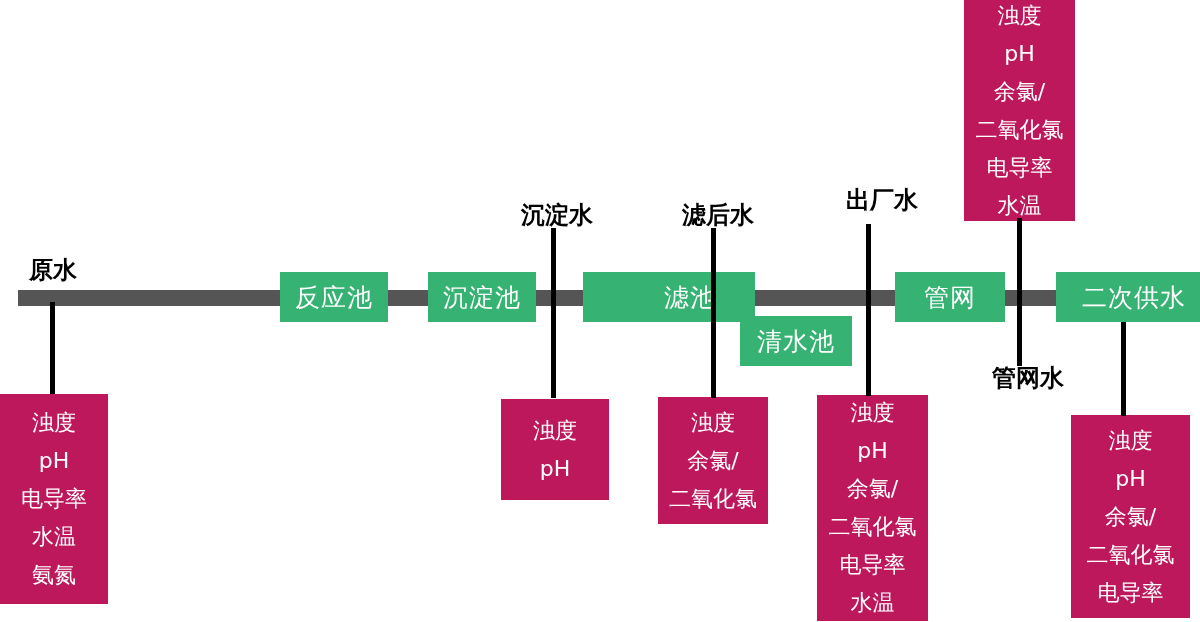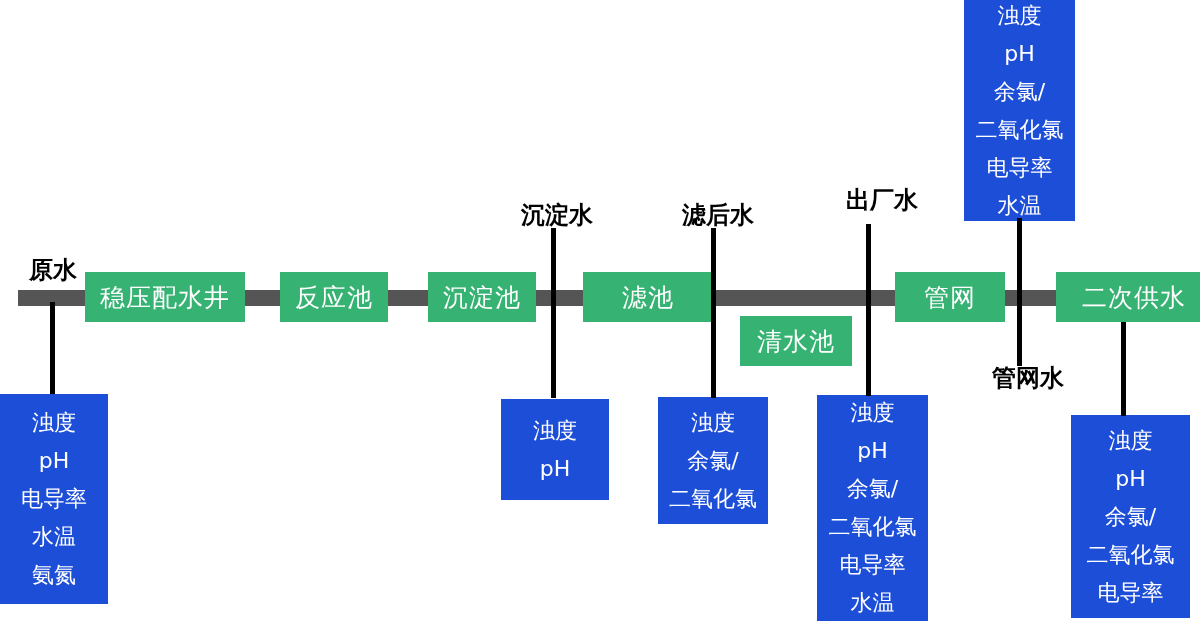--- a/index.html
+++ b/index.html
@@ -9,21 +9,21 @@
   
   #pipe{position:absolute;left:18px;top:290px;width:1082px;height:16px;background:#555555;}
 
   
   .stage{position:absolute;top:272px;height:50px;background:#36B273;color:#ffffff;
          display:flex;align-items:center;justify-content:center;
          font-size:25px;letter-spacing:1px;z-index:2;}
   #s1{left:85px;width:160px;}
   #s2{left:280px;width:108px;}
   #s3{left:428px;width:108px;}
-  #s4{left:583px;width:130px;}
+  #s4{left:583px;width:130px;padding-left:42px;}
   #s5{left:740px;width:112px;margin-top:44px;}
   #s6{left:895px;width:110px;}
   #s7{left:1056px;width:156px;text-align:center;}
 
   
   .sample{position:absolute;height:28px;color:#000000;font-size:24px;font-weight:900;
           text-align:center;line-height:28px;z-index:4;letter-spacing:0px;}
   #sp1{left:24px;top:256px;width:58px;}
   #sp2{left:519px;top:201px;width:76px;}
   #sp3{left:680px;top:201px;width:76px;text-align:center;}
@@ -33,39 +33,38 @@
   
   .conn{position:absolute;width:5px;background:#000000;z-index:3;}
   #c1{left:50px;top:302px;height:92px;}
   #c2{left:551px;top:228px;height:170px;}
   #c3{left:711px;top:228px;height:170px;}
   #c4{left:866px;top:224px;height:172px;}
   #c5{left:1017px;top:218px;height:148px;}
   #c6{left:1121px;top:322px;height:94px;}
 
   
-  .monitor{position:absolute;background:#1d4ed8;color:#ffffff;display:flex;
+  .monitor{position:absolute;background:#be185d;color:#ffffff;display:flex;
            flex-direction:column;align-items:center;justify-content:center;
            font-size:22px;z-index:2;}
   .monitor .mline{line-height:38px;white-space:nowrap;text-align:center;}
   #m1{left:0px;top:394px;width:108px;height:210px;}
   #m2{left:501px;top:399px;width:108px;height:101px;}
   #m3{left:658px;top:397px;width:110px;height:127px;}
   #m4{left:817px;top:395px;width:111px;height:226px;}
   #m5{left:964px;top:0px;width:111px;height:221px;}
   #m6{left:1071px;top:415px;width:119px;height:203px;}
 </style>
 </head>
 <body>
 
 <div id="canvas">
 
   <div id="pipe"></div>
 
-  <div class="stage" id="s1">稳压配水井</div>
   <div class="stage" id="s2">反应池</div>
   <div class="stage" id="s3">沉淀池</div>
   <div class="stage" id="s4">滤池</div>
   <div class="stage" id="s5">清水池</div>
   <div class="stage" id="s6">管网</div>
   <div class="stage" id="s7">二次供水</div>
 
   <div class="sample" id="sp1">原水</div>
   <div class="sample" id="sp2">沉淀水</div>
   <div class="sample" id="sp3">滤后水</div>

